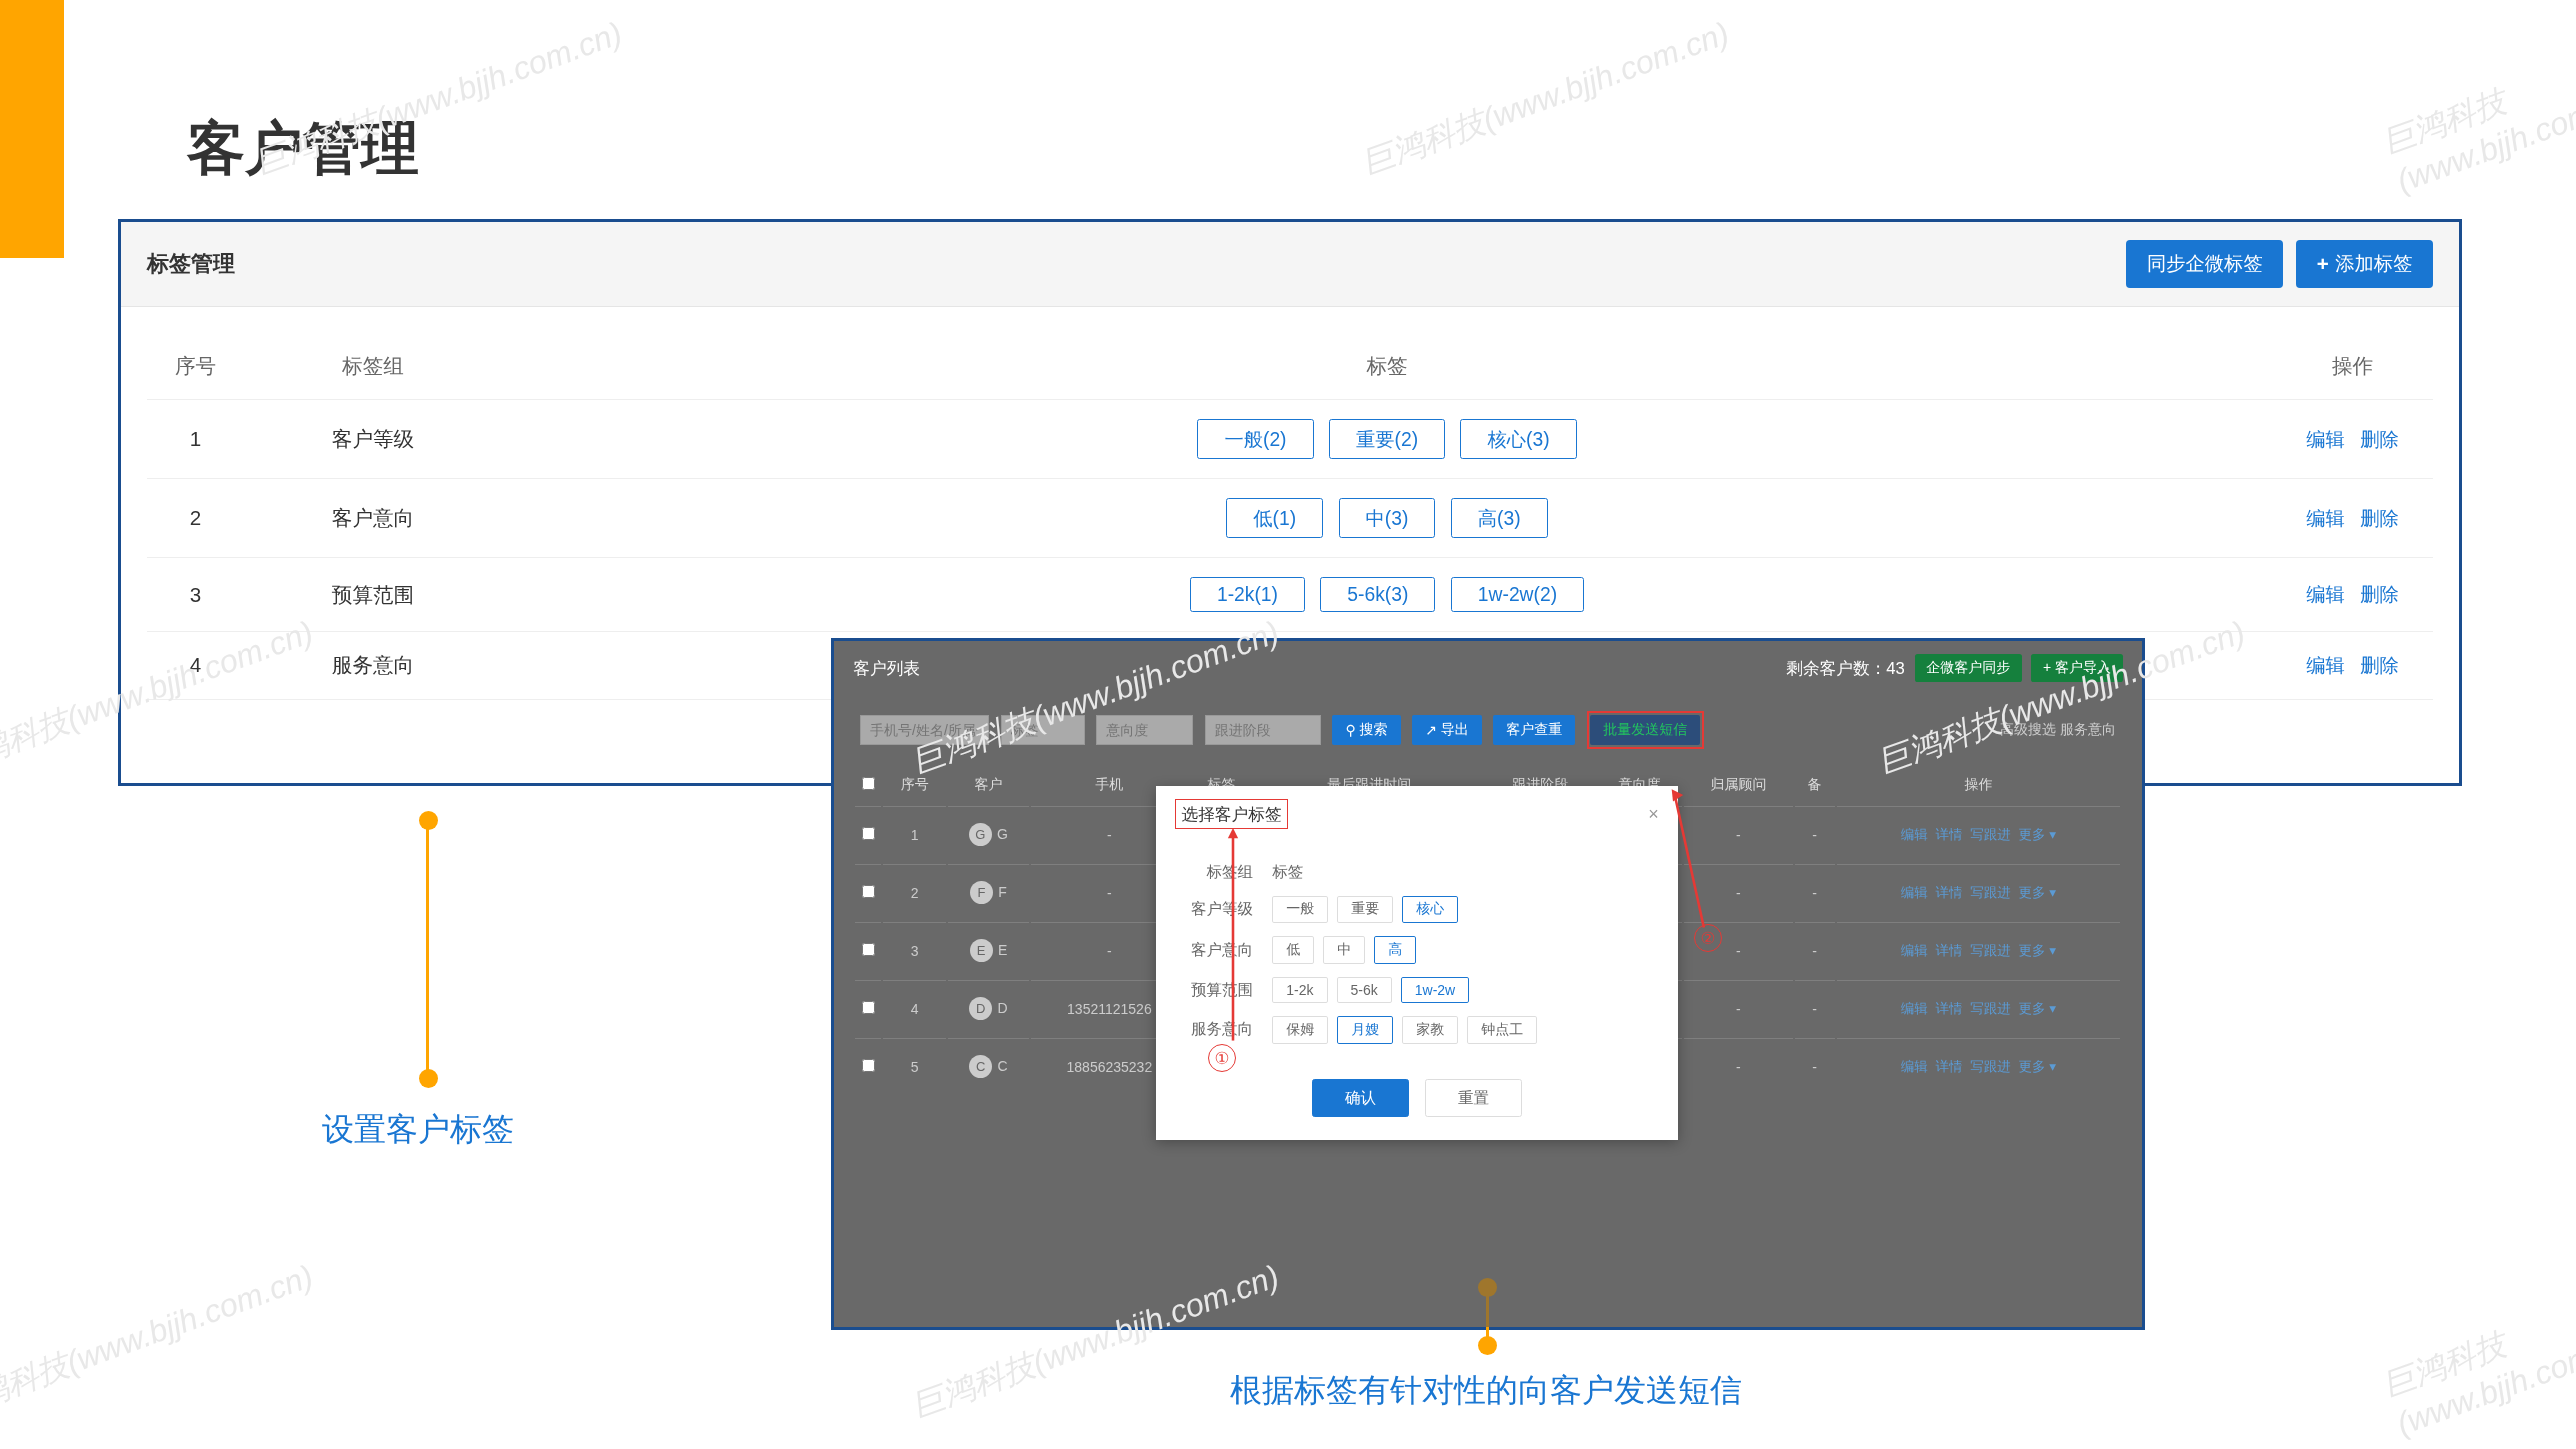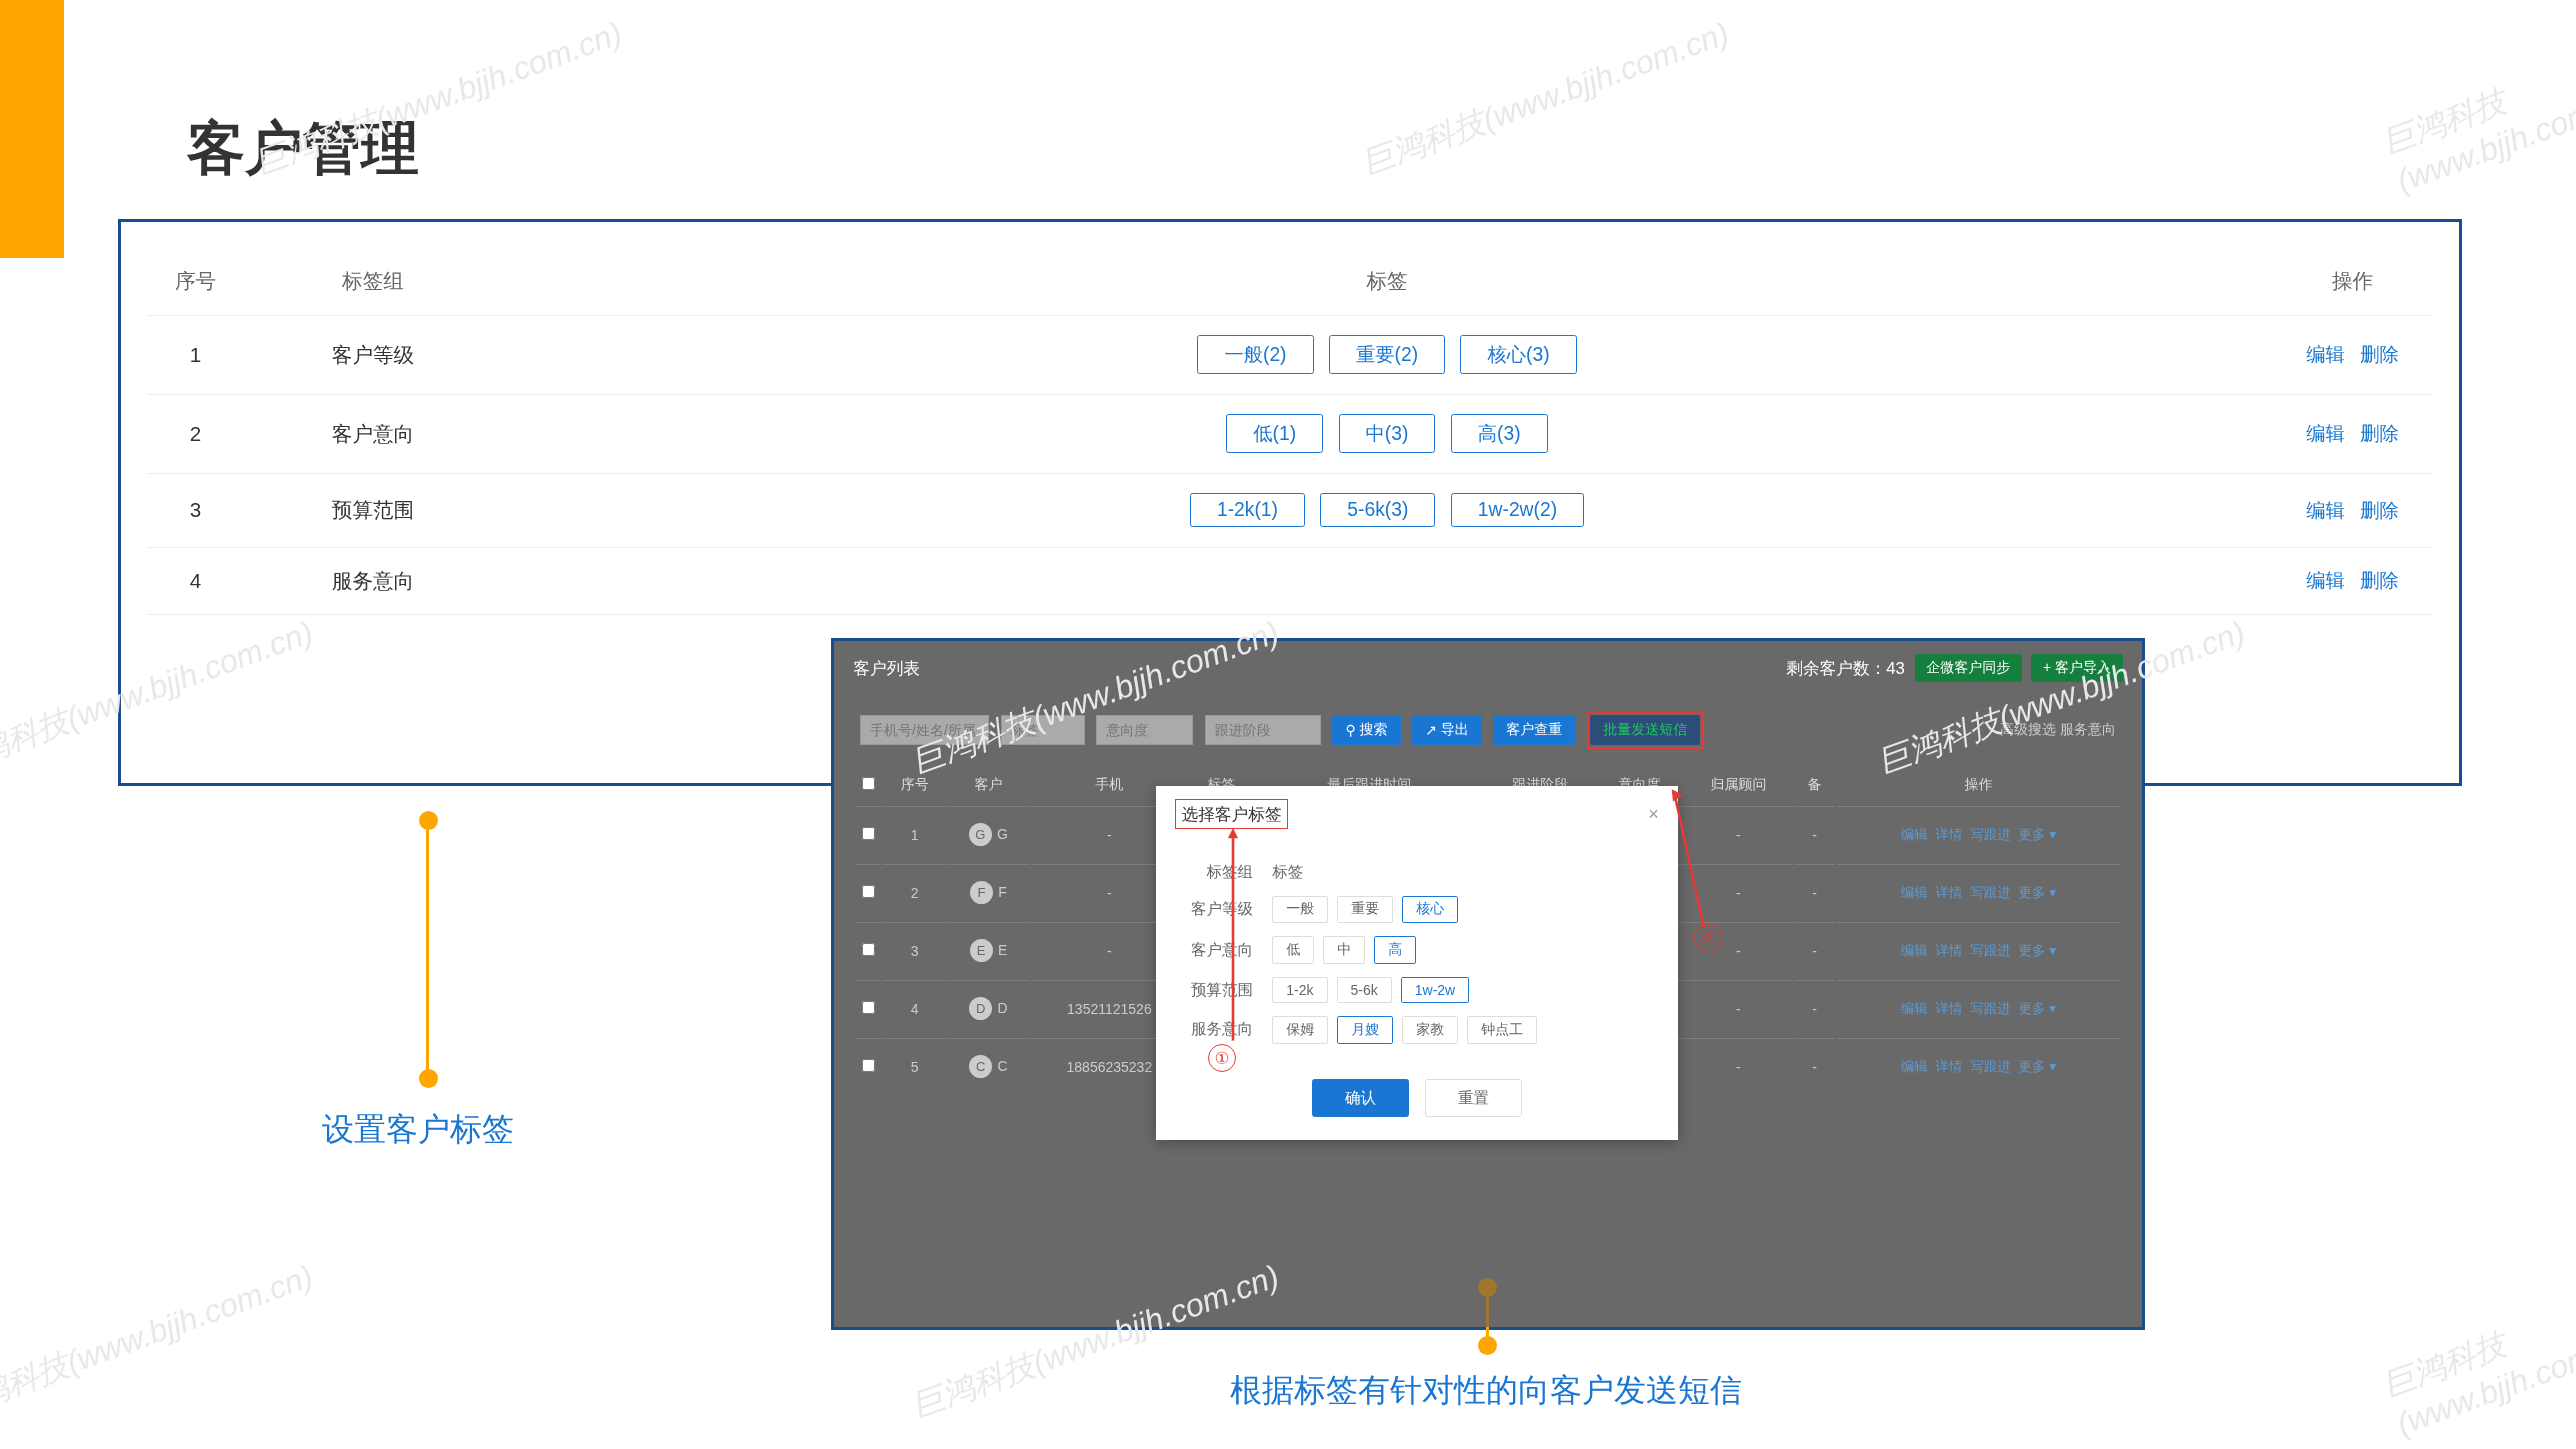--- a/index.html
+++ b/index.html
@@ -78,20 +78,30 @@
 <div class="watermark" style="left:902px;top:676px">巨鸿科技(www.bjjh.com.cn)</div>
 <div class="watermark" style="left:1868px;top:676px">巨鸿科技(www.bjjh.com.cn)</div>
 <div class="watermark" style="left:-64px;top:1320px">巨鸿科技(www.bjjh.com.cn)</div>
 <div class="watermark" style="left:902px;top:1320px">巨鸿科技(www.bjjh.com.cn)</div>
 <div class="watermark" style="left:2383px;top:1320px">巨鸿科技(www.bjjh.com.cn)</div>
 
 <div class="yellow-accent"></div>
 <div class="page-title">客户管理</div>
 
 <div class="panel1">
+  <div class="panel1-header">
+    <div class="panel1-header-title">标签管理</div>
+    <div class="panel1-header-btns">
+      <button class="btn-primary">同步企微标签</button>
+      <button class="btn-primary">
+          <span class="plus-icon">+</span>
+          <span>添加标签</span>
+        </button>
+    </div>
+  </div>
   <table class="table1">
     <thead>
         <tr>
       <th class="col-idx">序号</th>
       <th class="col-grp">标签组</th>
       <th class="col-tags">标签</th>
       <th class="col-ops">操作</th>
     </tr>
       </thead>
     <tbody id="table1-body">

